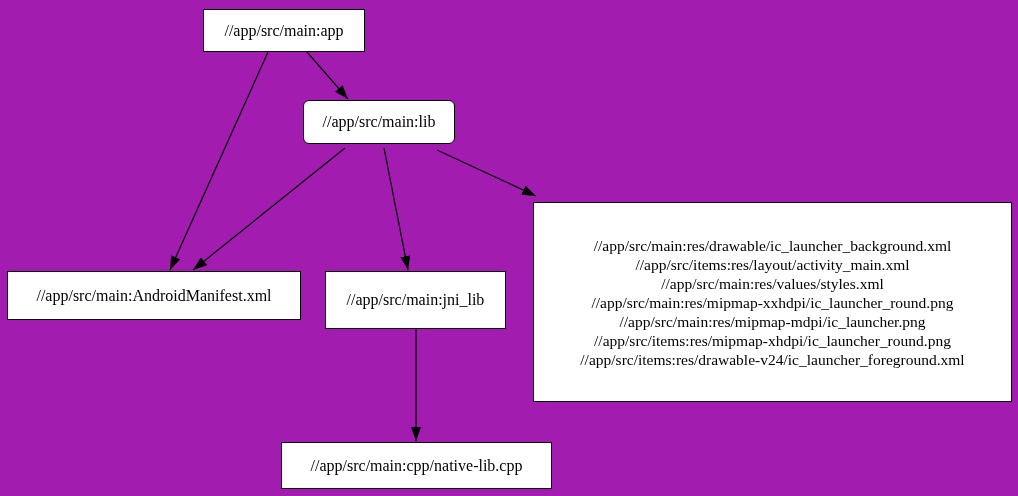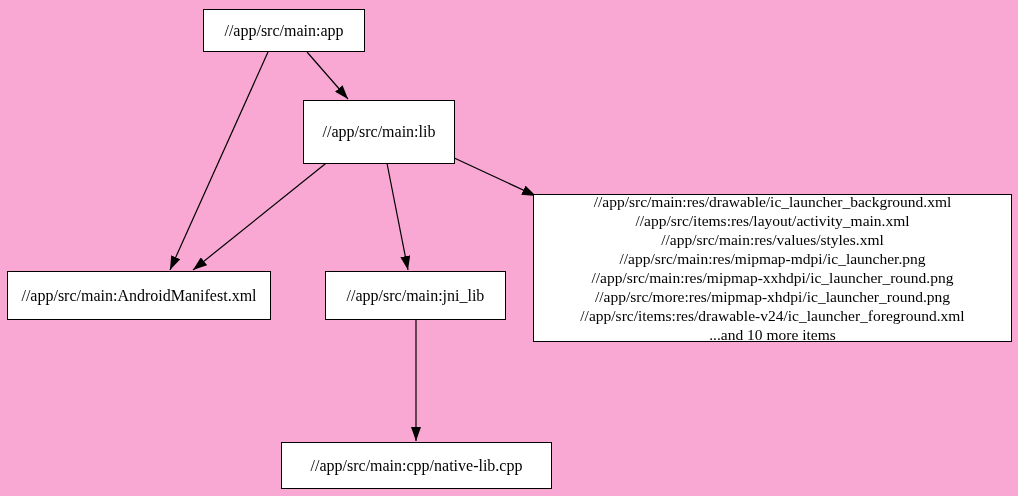--- a/index.html
+++ b/index.html
@@ -4,21 +4,21 @@
 <style>
   html, body {
     margin: 0;
     padding: 0;
     background: #ffffff;
   }
   .canvas {
     position: relative;
     width: 1018px;
     height: 496px;
-    background: #f9a8d4;
+    background: #a21caf;
     font-family: "Liberation Serif", "DejaVu Serif", serif;
     color: #000000;
     overflow: hidden;
   }
   .edges {
     position: absolute;
     left: 0;
     top: 0;
     width: 1018px;
     height: 496px;
@@ -40,24 +40,24 @@
     white-space: nowrap;
   }
   .node.multiline {
     flex-direction: column;
     font-size: 15.5px;
     line-height: 19px;
     padding: 3px 6px;
     justify-content: center;
   }
   #node-app       { left: 203px; top: 9px;   width: 162px; height: 43px; }
-  #node-lib       { left: 303px; top: 100px; width: 152px; height: 64px; }
-  #node-manifest  { left: 7px;   top: 271px; width: 264px; height: 49px; }
-  #node-jni-lib   { left: 325px; top: 271px; width: 181px; height: 49px; }
-  #node-resources { left: 533px; top: 194px; width: 479px; height: 148px; }
+  #node-lib       { left: 303px; top: 100px; width: 152px; height: 44px; border-radius: 6px; }
+  #node-manifest  { left: 7px;   top: 271px; width: 294px; height: 49px; }
+  #node-jni-lib   { left: 325px; top: 271px; width: 181px; height: 58px; }
+  #node-resources { left: 533px; top: 202px; width: 479px; height: 200px; }
   #node-native    { left: 281px; top: 442px; width: 271px; height: 47px; }
 </style>
 </head>
 <body>
 
 <div class="canvas">
 
   <svg class="edges" viewBox="0 0 1018 496" xmlns="http://www.w3.org/2000/svg">
     <defs>
       <marker id="arrowhead" markerUnits="userSpaceOnUse" markerWidth="14" markerHeight="10" refX="14" refY="5" orient="auto">
@@ -77,22 +77,21 @@
   <div class="node" id="node-lib">//app/src/main:lib</div>
 
   <div class="node" id="node-manifest">//app/src/main:AndroidManifest.xml</div>
 
   <div class="node" id="node-jni-lib">//app/src/main:jni_lib</div>
 
   <div class="node multiline" id="node-resources">
     <div>//app/src/main:res/drawable/ic_launcher_background.xml</div>
     <div>//app/src/items:res/layout/activity_main.xml</div>
     <div>//app/src/main:res/values/styles.xml</div>
+    <div>//app/src/main:res/mipmap-xxhdpi/ic_launcher_round.png</div>
     <div>//app/src/main:res/mipmap-mdpi/ic_launcher.png</div>
-    <div>//app/src/main:res/mipmap-xxhdpi/ic_launcher_round.png</div>
-    <div>//app/src/more:res/mipmap-xhdpi/ic_launcher_round.png</div>
+    <div>//app/src/items:res/mipmap-xhdpi/ic_launcher_round.png</div>
     <div>//app/src/items:res/drawable-v24/ic_launcher_foreground.xml</div>
-    <div>...and 10 more items</div>
   </div>
 
   <div class="node" id="node-native">//app/src/main:cpp/native-lib.cpp</div>
 
 </div>
 
 </body></html>

